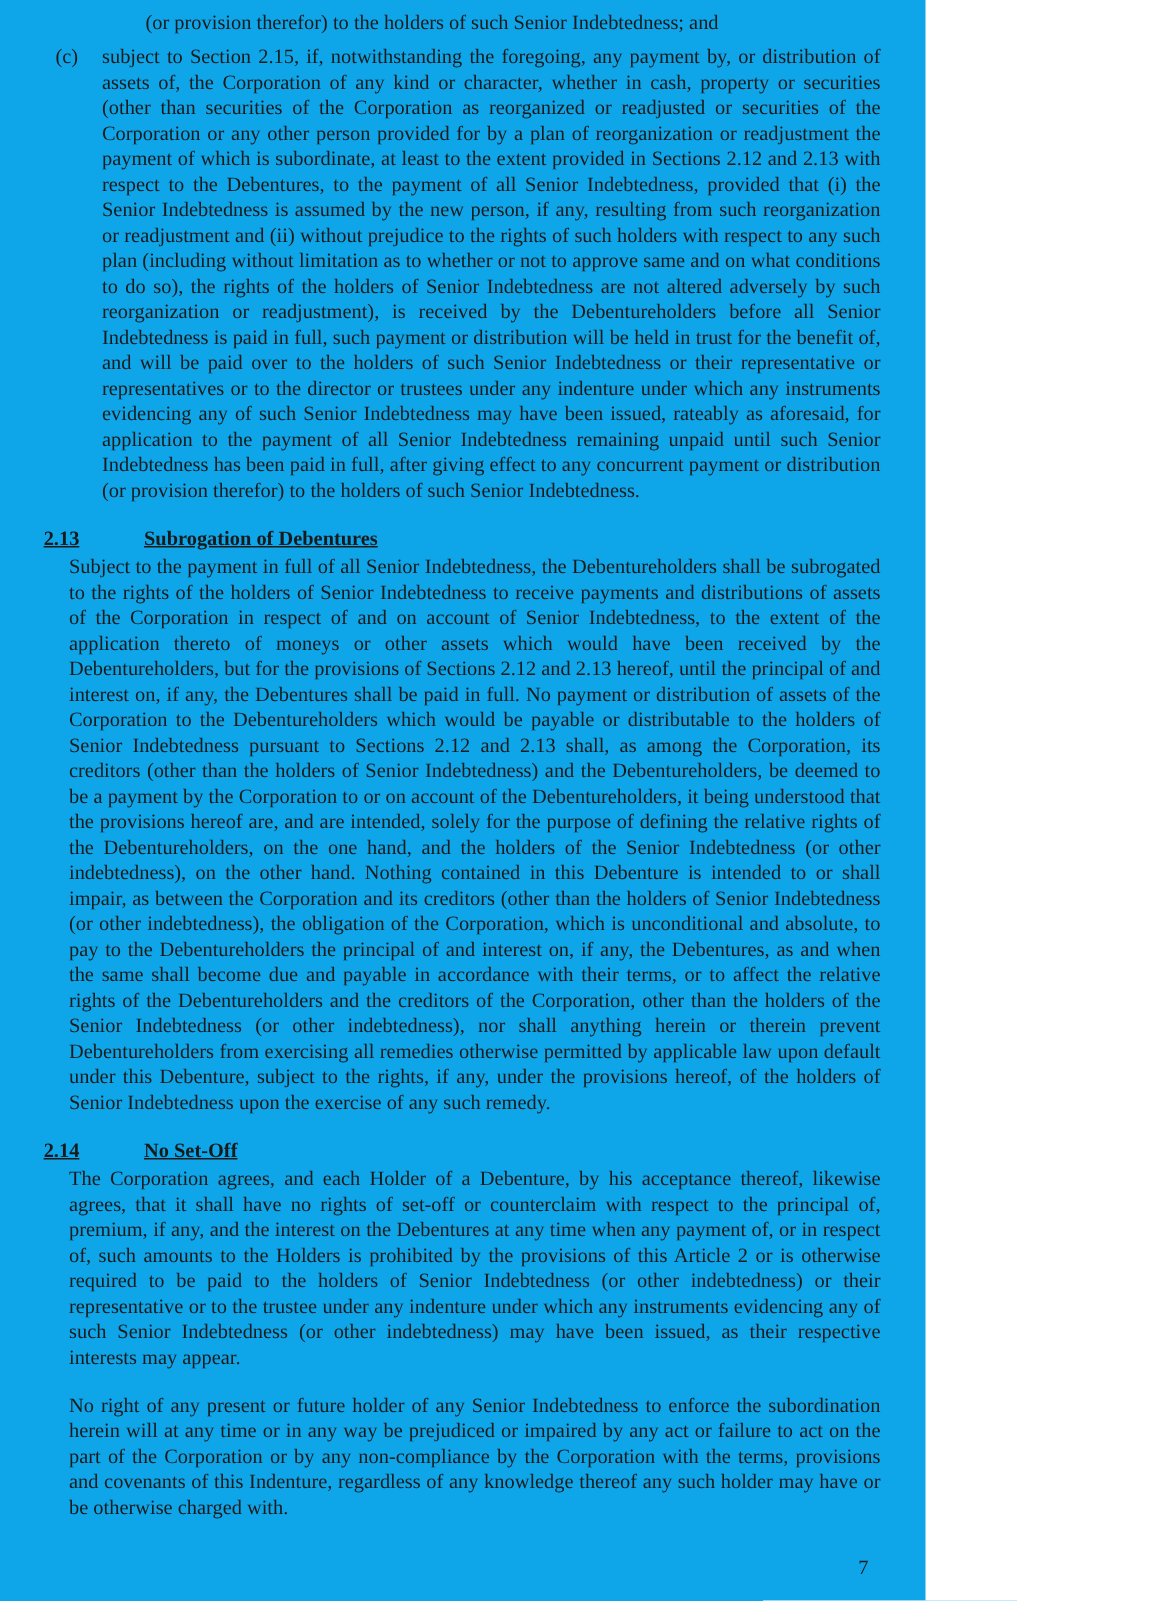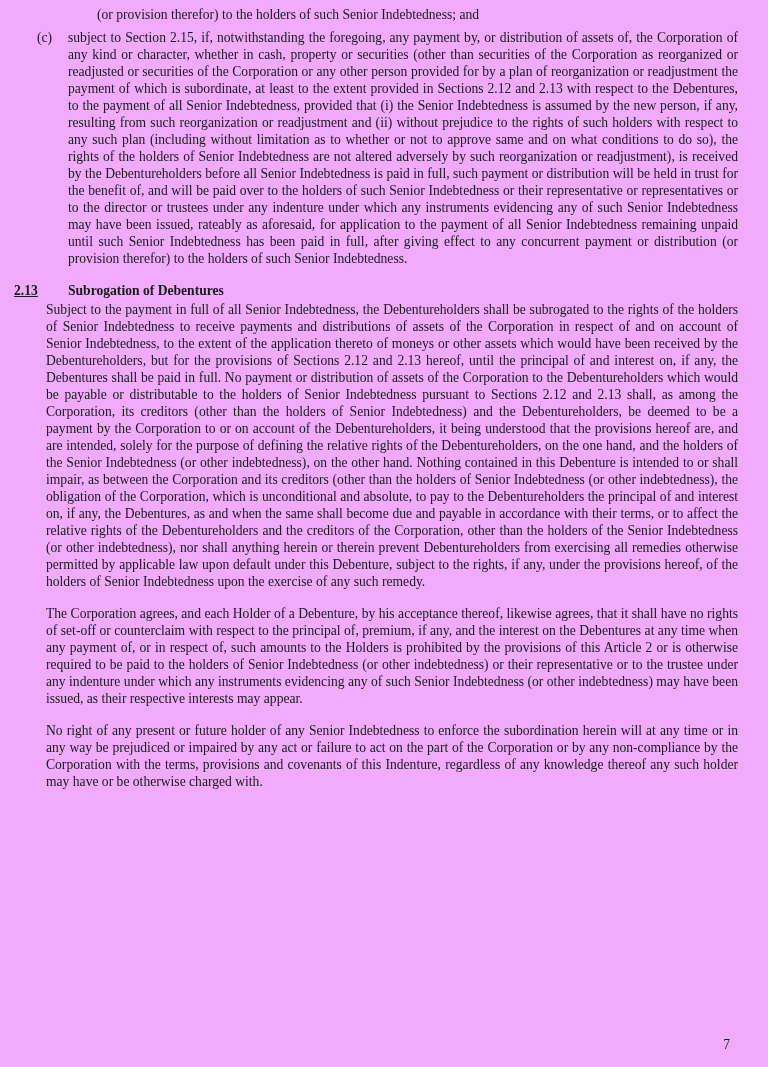--- a/index.html
+++ b/index.html
@@ -2,23 +2,23 @@
 <html><head>
 <meta charset="utf-8">
 <style>
   html, body {
     margin: 0;
     padding: 0;
     background: #ffffff;
   }
   .page {
     position: relative;
-    width: 768px;
+    width: 617px;
     height: 1067px;
-    background: #f0abfc;
+    background: #0ea5e9;
     box-sizing: border-box;
     padding: 6px 30px 0 14px;
     font-family: "Liberation Serif", "DejaVu Serif", serif;
     font-size: 13.6px;
     line-height: 17px;
     color: #1a1a1a;
     overflow: hidden;
   }
   .continuation-line {
     margin-left: 83px;
@@ -41,22 +41,25 @@
     margin-top: 15px;
   }
   .section-heading {
     font-weight: bold;
     margin-bottom: 2px;
   }
   .section-heading .sec-num {
     display: inline-block;
     width: 54px;
     text-decoration: underline;
+    text-align: center;
   }
   .section-heading .sec-title {
+    text-decoration: underline;
+    margin-left: 28px;
   }
   .section-body {
     text-align: justify;
     margin-left: 32px;
   }
   .page-number {
     position: absolute;
     right: 38px;
     bottom: 14px;
     font-size: 13.6px;
@@ -75,20 +78,23 @@
   </div>
 
   <div class="section">
     <div class="section-heading">
       <span class="sec-num">2.13</span><span class="sec-title">Subrogation of Debentures</span>
     </div>
     <div class="section-body">Subject to the payment in full of all Senior Indebtedness, the Debentureholders shall be subrogated to the rights of the holders of Senior Indebtedness to receive payments and distributions of assets of the Corporation in respect of and on account of Senior Indebtedness, to the extent of the application thereto of moneys or other assets which would have been received by the Debentureholders, but for the provisions of Sections 2.12 and 2.13 hereof, until the principal of and interest on, if any, the Debentures shall be paid in full. No payment or distribution of assets of the Corporation to the Debentureholders which would be payable or distributable to the holders of Senior Indebtedness pursuant to Sections 2.12 and 2.13 shall, as among the Corporation, its creditors (other than the holders of Senior Indebtedness) and the Debentureholders, be deemed to be a payment by the Corporation to or on account of the Debentureholders, it being understood that the provisions hereof are, and are intended, solely for the purpose of defining the relative rights of the Debentureholders, on the one hand, and the holders of the Senior Indebtedness (or other indebtedness), on the other hand. Nothing contained in this Debenture is intended to or shall impair, as between the Corporation and its creditors (other than the holders of Senior Indebtedness (or other indebtedness), the obligation of the Corporation, which is unconditional and absolute, to pay to the Debentureholders the principal of and interest on, if any, the Debentures, as and when the same shall become due and payable in accordance with their terms, or to affect the relative rights of the Debentureholders and the creditors of the Corporation, other than the holders of the Senior Indebtedness (or other indebtedness), nor shall anything herein or therein prevent Debentureholders from exercising all remedies otherwise permitted by applicable law upon default under this Debenture, subject to the rights, if any, under the provisions hereof, of the holders of Senior Indebtedness upon the exercise of any such remedy.</div>
   </div>
 
   <div class="section">
+    <div class="section-heading">
+      <span class="sec-num">2.14</span><span class="sec-title">No Set-Off</span>
+    </div>
     <div class="section-body">The Corporation agrees, and each Holder of a Debenture, by his acceptance thereof, likewise agrees, that it shall have no rights of set-off or counterclaim with respect to the principal of, premium, if any, and the interest on the Debentures at any time when any payment of, or in respect of, such amounts to the Holders is prohibited by the provisions of this Article 2 or is otherwise required to be paid to the holders of Senior Indebtedness (or other indebtedness) or their representative or to the trustee under any indenture under which any instruments evidencing any of such Senior Indebtedness (or other indebtedness) may have been issued, as their respective interests may appear.</div>
   </div>
 
   <div class="section">
     <div class="section-body">No right of any present or future holder of any Senior Indebtedness to enforce the subordination herein will at any time or in any way be prejudiced or impaired by any act or failure to act on the part of the Corporation or by any non-compliance by the Corporation with the terms, provisions and covenants of this Indenture, regardless of any knowledge thereof any such holder may have or be otherwise charged with.</div>
   </div>
 
   <div class="page-number">7</div>
 
 </div>

